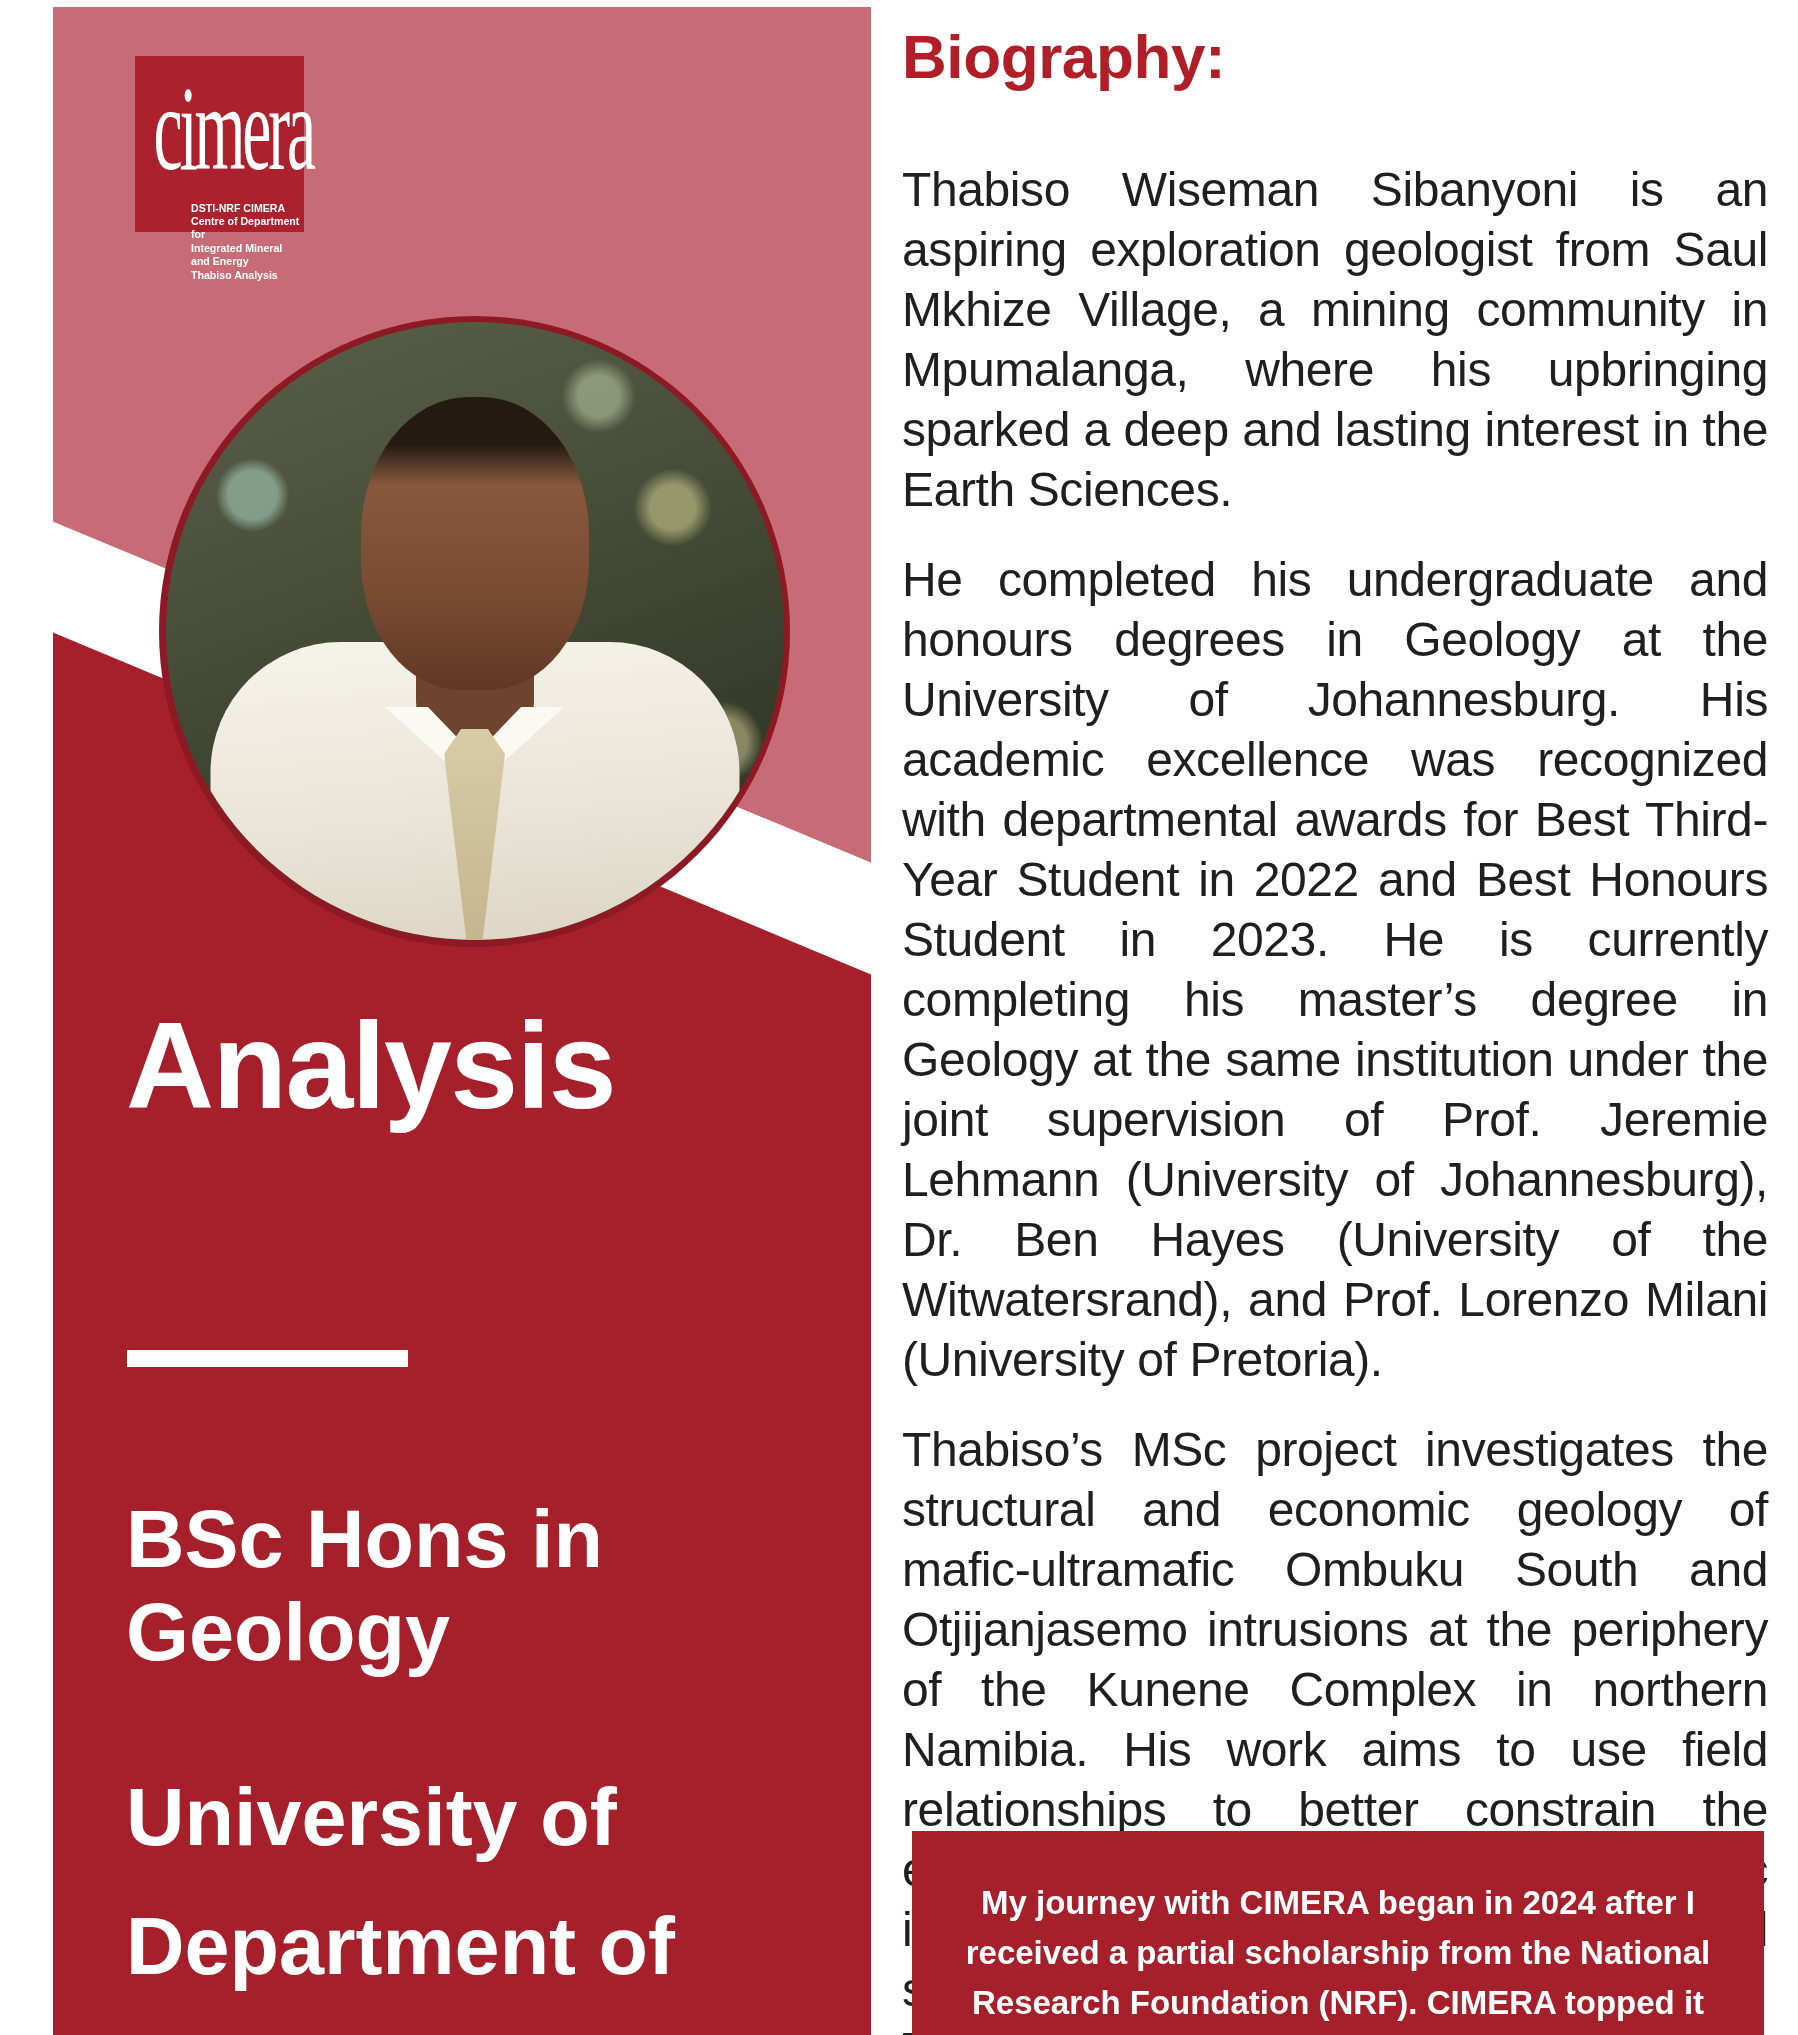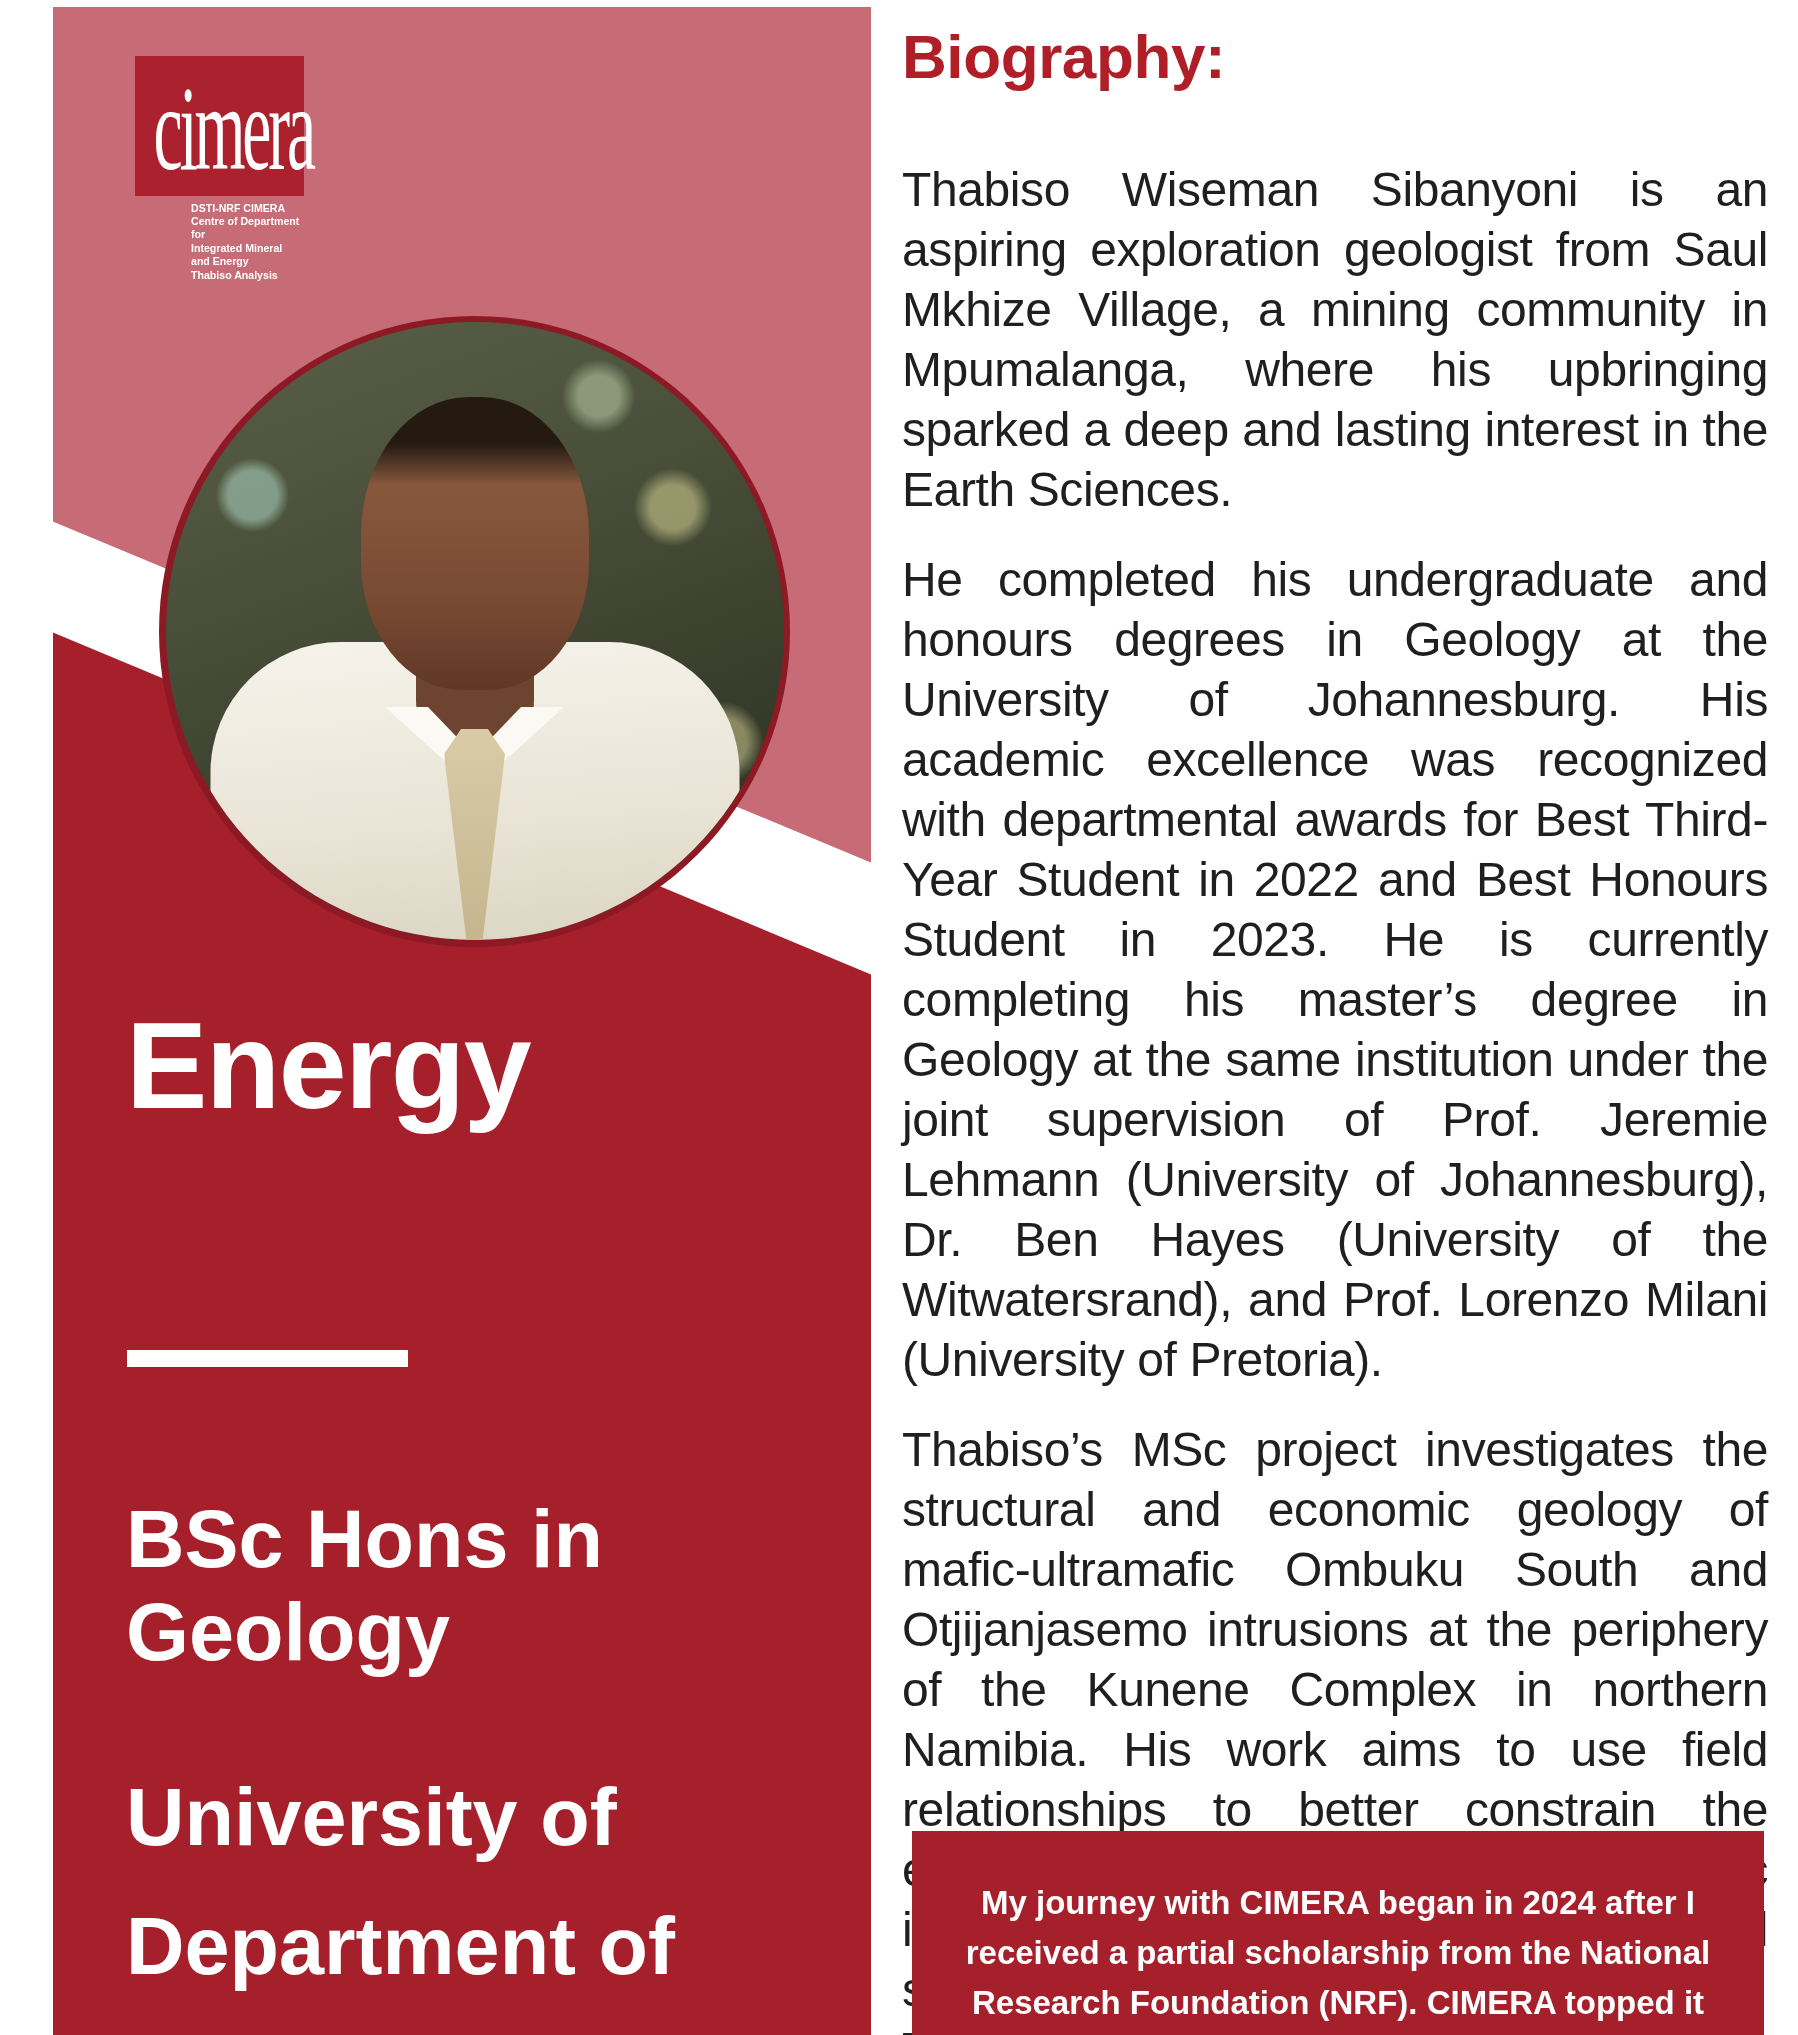--- a/index.html
+++ b/index.html
@@ -8,21 +8,21 @@
 
   
   .panel{position:absolute;left:53px;top:6.5px;width:818px;height:2538px;
          background:#A6202C;overflow:hidden;}
   .panel-pink{position:absolute;left:0;top:0;width:100%;height:1018px;background:#C76C76;
          clip-path:polygon(0 0,100% 0,100% 856px,0 515px);}
   .panel-stripe{position:absolute;left:0;top:0;width:100%;height:1058px;background:#ffffff;
          clip-path:polygon(0 515px,100% 856px,100% 968px,0 626px);}
 
   
-  .logo-box{position:absolute;left:82px;top:49px;width:169px;height:140px;background:#AB212E;}
+  .logo-box{position:absolute;left:82px;top:49px;width:169px;height:176px;background:#AB212E;}
   .logo-word{position:absolute;left:14.7px;top:4.1px;width:138px;text-align:center;
          color:#ffffff;font-family:"Liberation Serif", serif;font-size:69px;
          transform:scale(0.95,1.75);transform-origin:50% 0;letter-spacing:-3.3px;}
   .logo-sub{position:absolute;left:48px;top:146px;color:#ffffff;font-size:10.6px;line-height:13.4px;
          font-weight:bold;letter-spacing:0;margin-left:8px;}
 
   
   .photo-ring{position:absolute;left:106px;top:309px;width:631px;height:631px;
          border-radius:50%;background:#8C1923;}
   .photo{position:absolute;left:6.5px;top:6.5px;right:6.5px;bottom:6.5px;border-radius:50%;overflow:hidden;
@@ -90,21 +90,21 @@
       <div class="photo">
         <div class="ph-shirt"></div>
         <div class="ph-neck"></div>
         <div class="ph-head"></div>
         <div class="ph-collar"></div>
         <div class="ph-tie"></div>
       </div>
     </div>
 
     <div class="name">
-      <div>Energy</div>
+      <div>Analysis</div>
     </div>
 
     <div class="rule"></div>
 
     <div class="degree">BSc Hons in Geology</div>
 
     <div class="affil">
       <div>University of</div>
       <div>Department of</div>
 

